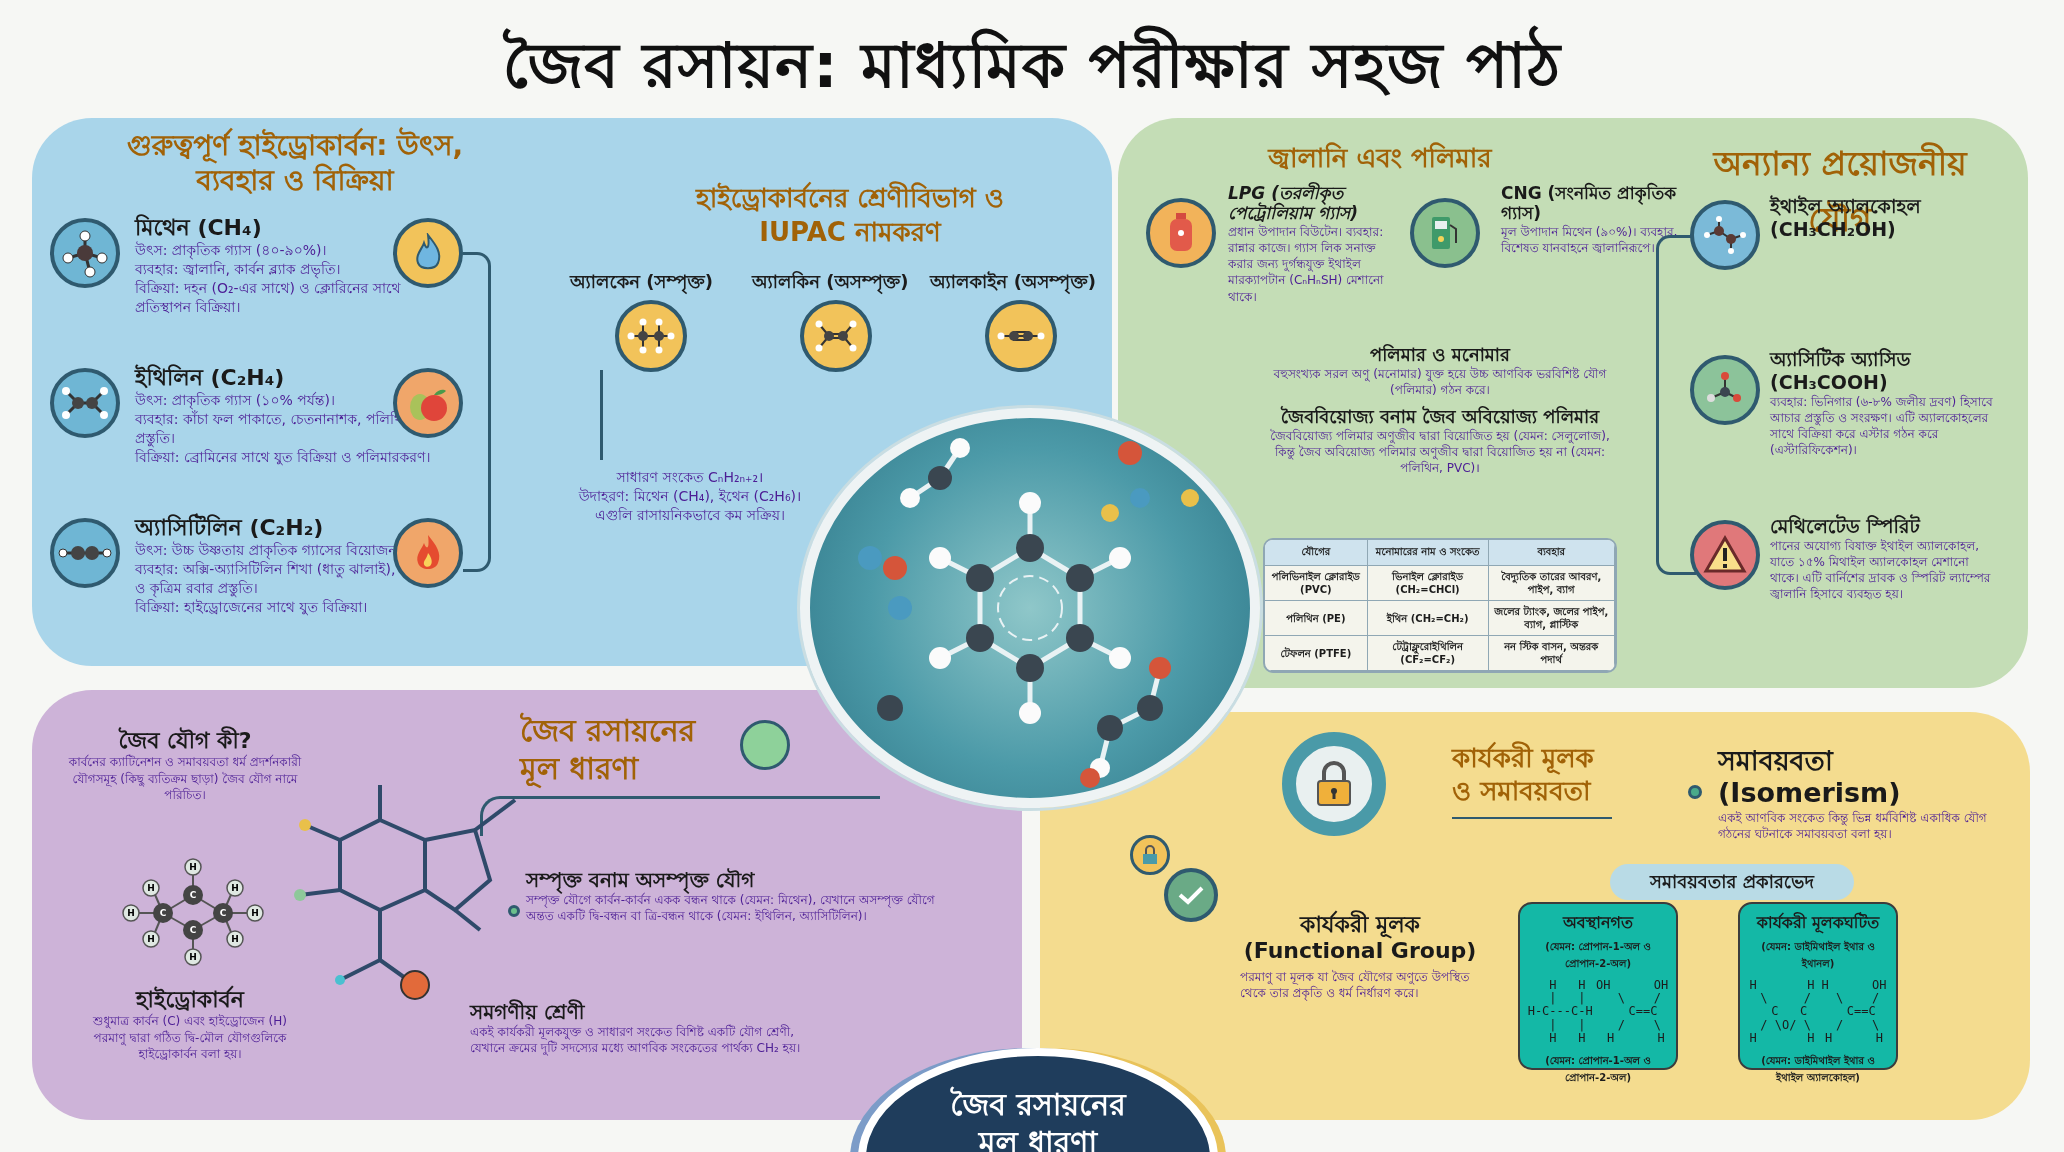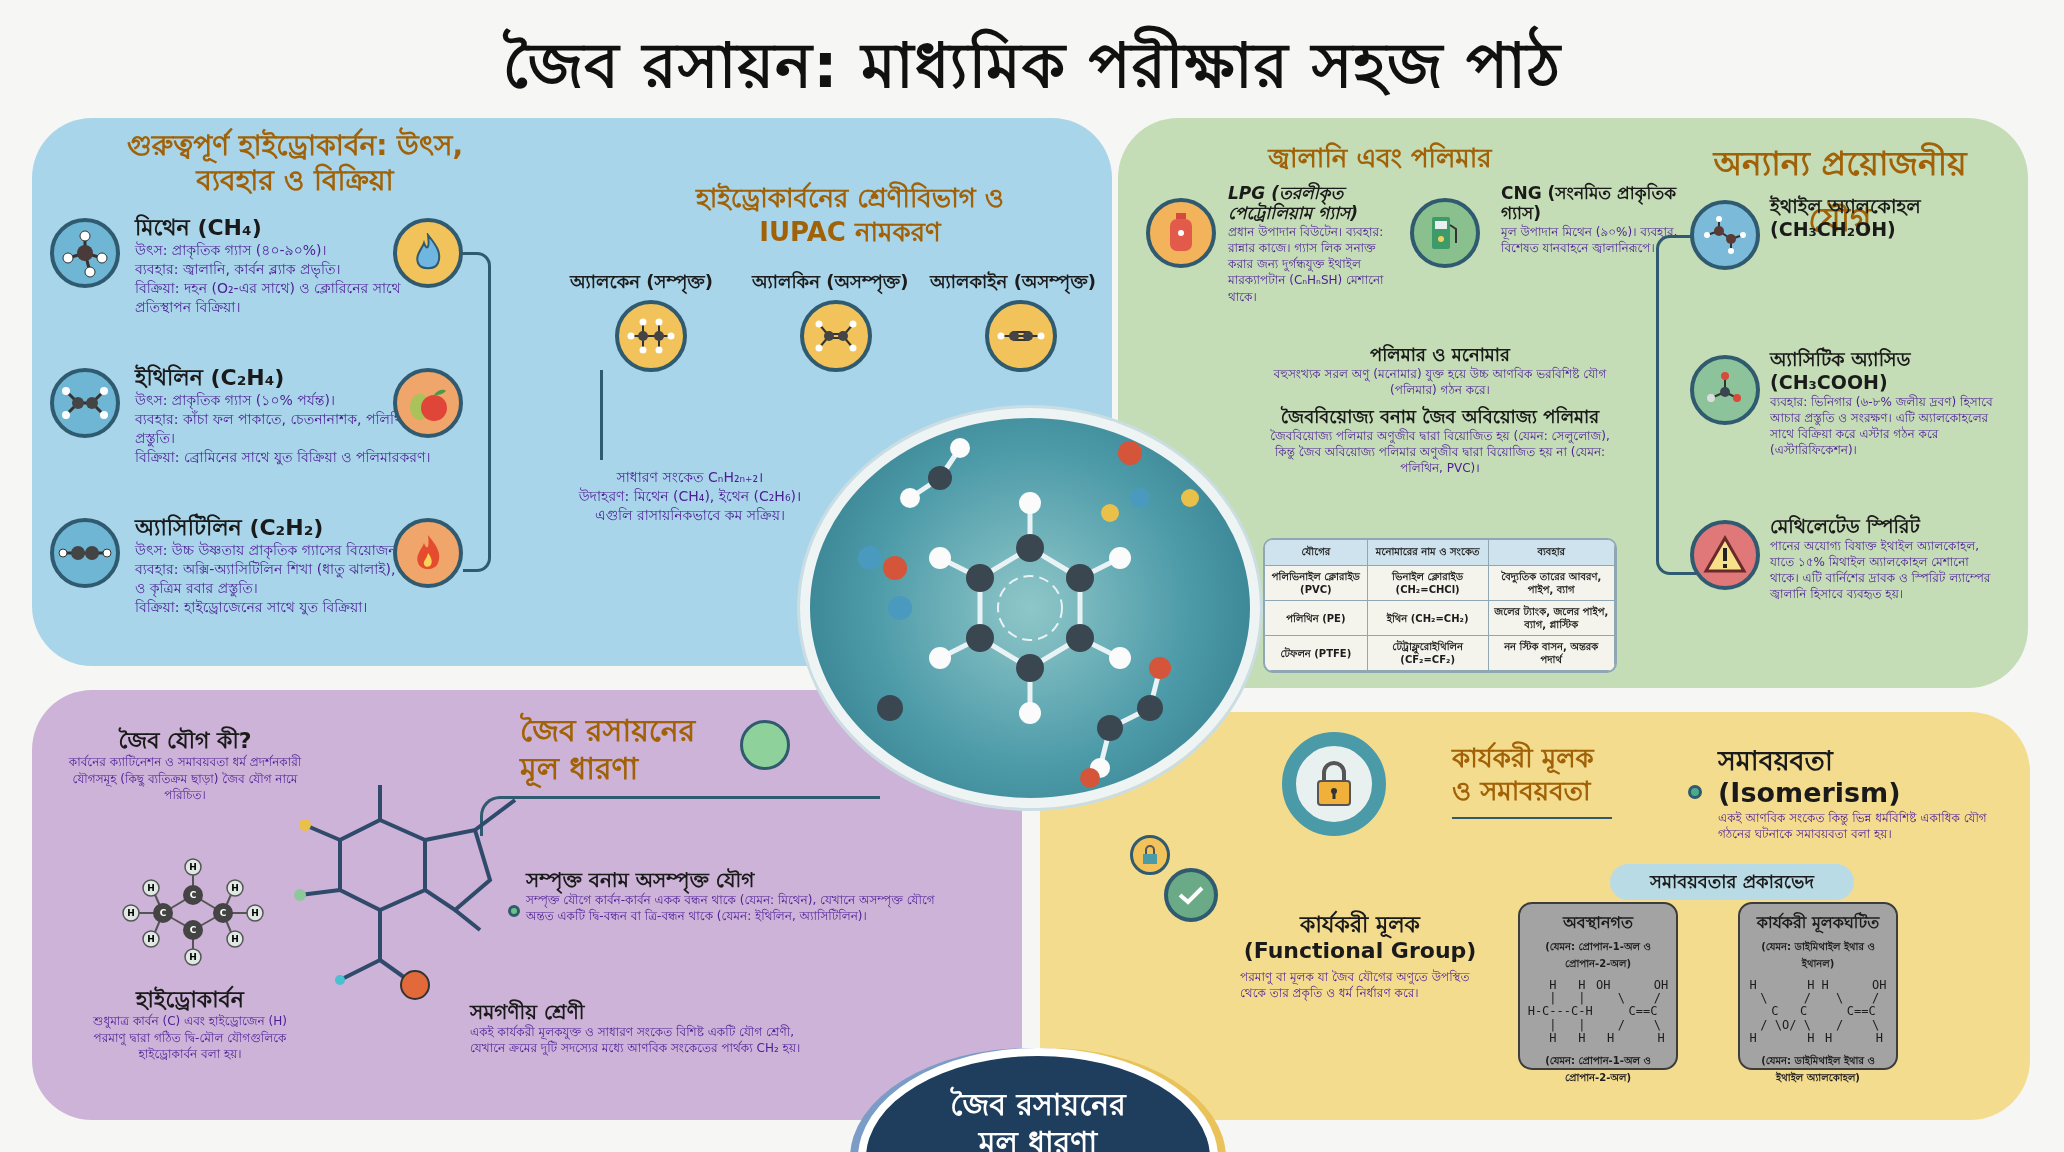--- a/index.html
+++ b/index.html
@@ -50,21 +50,21 @@
     font-size: 10px; font-weight: bold; text-align: center;
   }
   table.poly th { background: #cfe3ee; padding: 4px; border-right: 1px solid #8fa7b4; border-bottom: 1px solid #8fa7b4; }
   table.poly td { padding: 4px; border-right: 1px solid #8fa7b4; border-bottom: 1px solid #8fa7b4; line-height: 1.3; }
   .pill {
     position: absolute; left: 1610px; top: 864px; width: 244px; height: 36px; border-radius: 18px;
     background: #b9dbe6; font-size: 18px; font-weight: bold; text-align: center; line-height: 36px;
   }
   .iso-box {
     position: absolute; top: 902px; width: 160px; height: 168px; border: 2px solid #3c3c3c; border-radius: 14px;
-    background: #a3a3a3; text-align: center; padding: 6px;
+    background: #14b8a6; text-align: center; padding: 6px;
   }
   .iso-box .t { font-size: 16px; font-weight: bold; }
   .iso-box .e { font-size: 10px; font-weight: bold; margin-top: 2px; }
   .iso-box pre { font-family: "DejaVu Sans Mono", monospace; font-size: 12px; line-height: 1.1; margin: 6px 0; }
   .dot { position: absolute; border-radius: 50%; border: 3px solid #2f5a6f; }
 </style>
 </head>
 <body>
 
 <div class="main-title">জৈব রসায়ন: মাধ্যমিক পরীক্ষার সহজ পাঠ</div>

